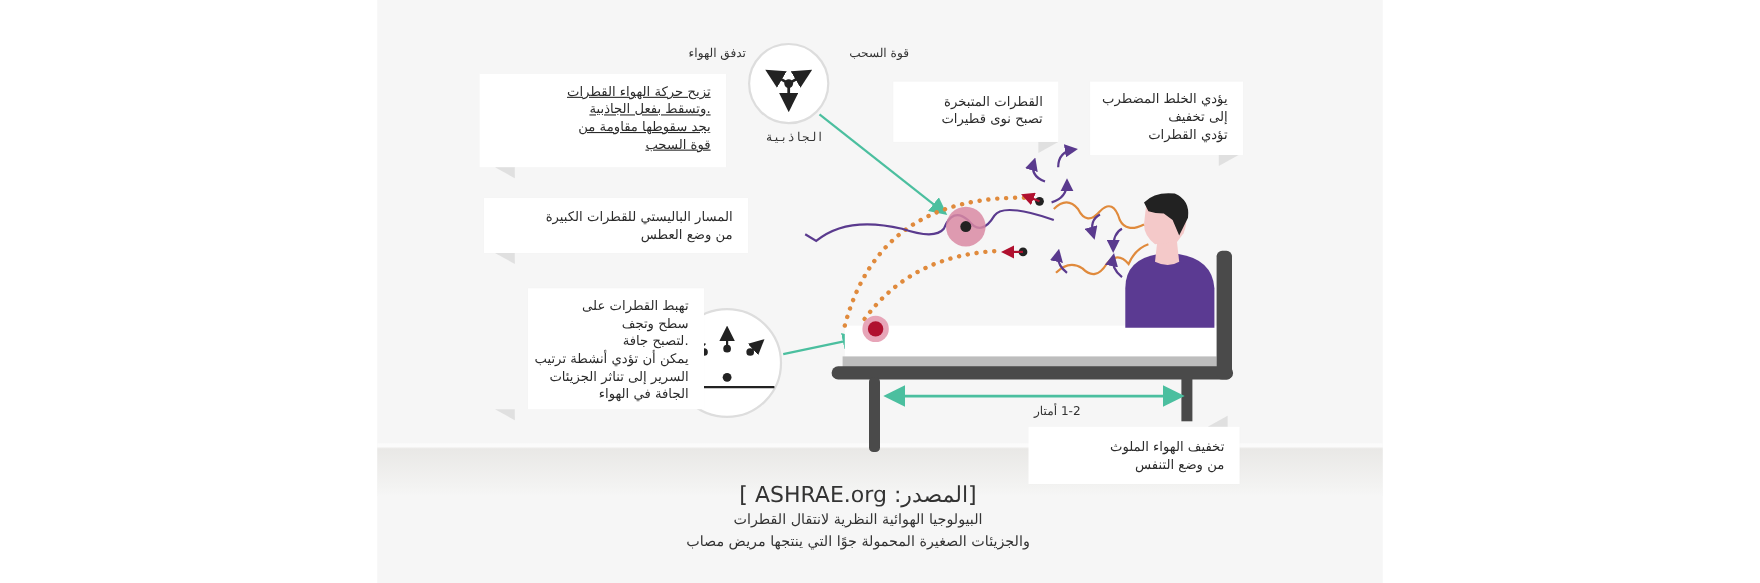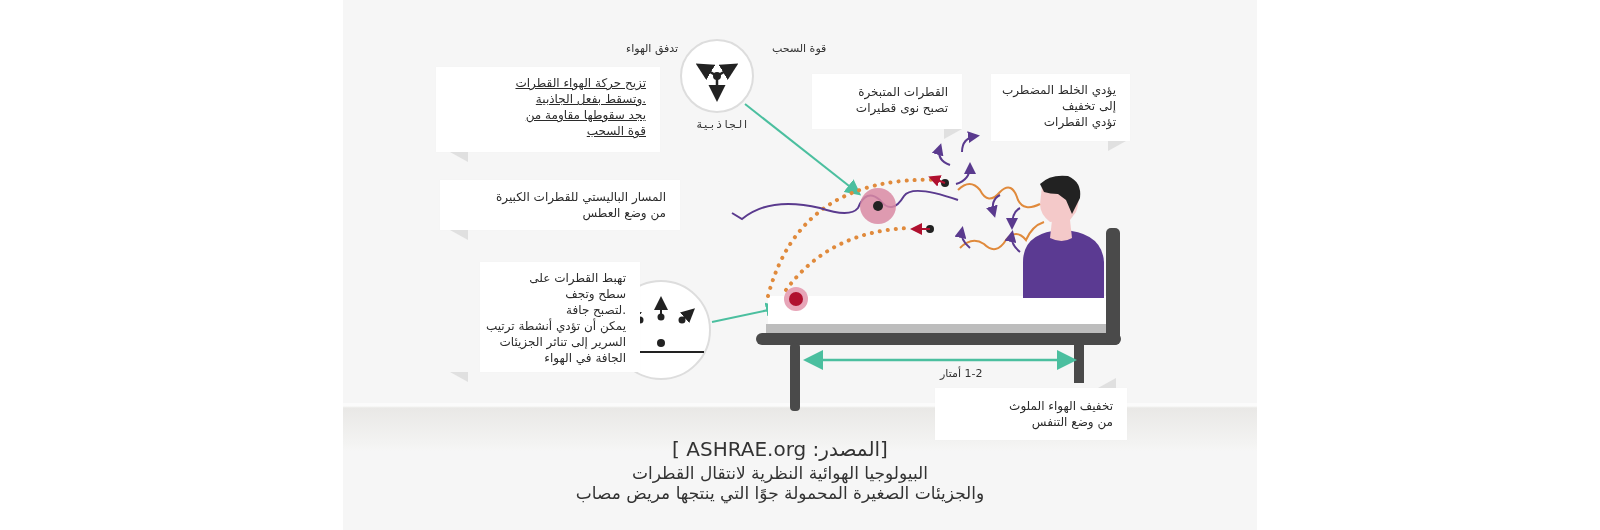--- a/index.html
+++ b/index.html
@@ -10,21 +10,21 @@
          background:linear-gradient(#fbfbfb 0, #fbfbfb 3px, #e9e8e6 5px, #f3f3f2 40px, #f6f6f6 48px); }
   .card { position:absolute; background:#ffffff; color:#2b2b2b; font-size:12px; line-height:16px;
           direction:rtl; text-align:right; box-sizing:border-box; padding:8px 14px;
           box-shadow:0 0 1px rgba(0,0,0,0.04); }
   .card .line { display:block; white-space:nowrap; }
   .tail { position:absolute; width:0; height:0; border-left:18px solid transparent;
           border-top:10px solid #dcdcdc; opacity:0.85; }
   .label { position:absolute; font-size:11px; color:#333; direction:rtl; white-space:nowrap; }
   .caption { position:absolute; left:560px; width:440px; direction:rtl; text-align:center; color:#333; }
   .source { top:437px; font-size:20px; }
-  .caption-main { top:463px; font-size:17px; line-height:20px; }
+  .caption-main { top:463px; font-size:13px; line-height:20px; }
   .caption-main span { display:block; }
   .distance { position:absolute; left:940px; top:367px; font-size:11px; color:#333; direction:rtl; white-space:nowrap; }
   svg.art { position:absolute; left:0; top:0; }
 </style>
 </head>
 <body>
 
 <div class="panel"></div>
 <div class="floor-band"></div>
 

